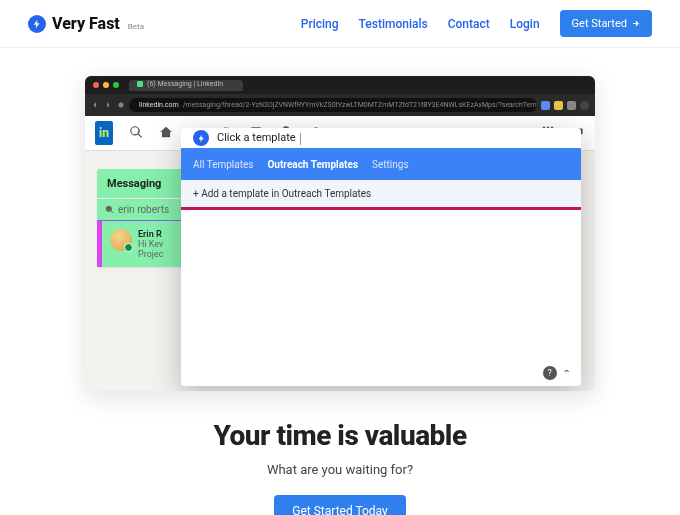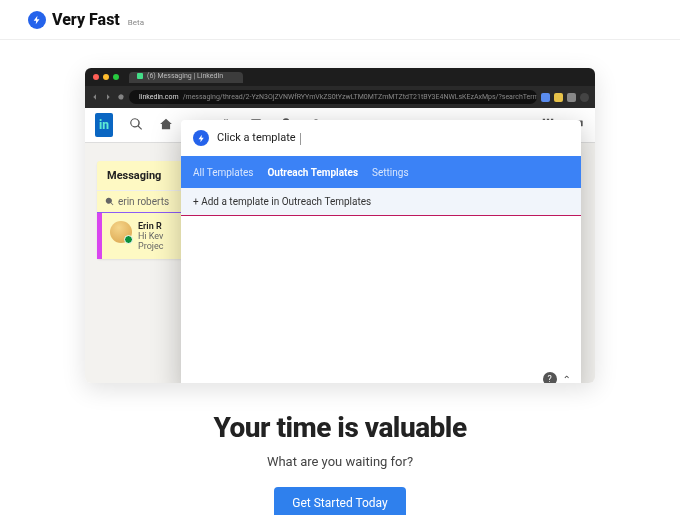--- a/index.html
+++ b/index.html
@@ -25,48 +25,48 @@
   .tab { background: #3c3c3c; color: #bbb; font-size: 7px; padding: 0 20px 3px 8px; border-radius: 4px 4px 0 0; margin-left: 6px; display:flex; align-items:center; gap:4px;}
   .tab .sq { width:6px;height:6px;background:#4d8; border-radius:1px;}
   .addrbar { background: #2a2a2a; display: flex; align-items: center; padding: 4px 6px; gap: 4px; }
   .addr-icons { display:flex; gap:5px; }
   .addr-icons .ic { width:8px;height:8px; opacity:.7; }
   .urlbox { flex: 1; background: #111; color: #bbb; font-size: 7px; padding: 3px 6px; border-radius: 10px; display:flex; align-items:center; gap:4px; overflow:hidden; white-space:nowrap;}
   .urlbox .lock { width:6px;height:6px; }
   .right-ext { display:flex; gap:4px; }
   .right-ext .ext { width:9px;height:9px; border-radius:2px; }
   .linkedin-bar { background: #fff; border-bottom: 1px solid #ddd; display: flex; align-items: center; padding: 5px 10px; gap: 16px; }
-  .li-logo { width: 18px; height: 24px; background: #0a66c2; color: #5eead4; font-weight: 800; font-size: 12px; display: flex; align-items: center; justify-content: center; border-radius: 2px; }
+  .li-logo { width: 18px; height: 24px; background: #0a66c2; color: #bef264; font-weight: 800; font-size: 12px; display: flex; align-items: center; justify-content: center; border-radius: 2px; }
   .li-icon { color: #555; opacity:.9; }
   .li-icon svg { width:14px;height:14px; fill:#444; }
   .grid-ic svg { width:14px;height:14px; }
   .linkedin-body { background: #f3f2ef; height: 240px; position: relative; padding: 18px 12px; }
-  .msg-panel { background: #fef9c3; border-radius: 3px; width: 140px; box-shadow: 0 1px 2px rgba(0,0,0,.08); }
+  .msg-panel { background: #86efac; border-radius: 3px; width: 140px; box-shadow: 0 1px 2px rgba(0,0,0,.08); }
   .msg-header { font-size: 11px; font-weight: 700; padding: 8px 10px; border-bottom: 1px solid #eee; }
   .msg-search { display:flex; align-items:center; gap:4px; padding:5px 8px; border-bottom:1px solid #8b5cf6; font-size:10px; color:#666;}
   .msg-search svg{width:9px;height:9px;fill:#666;}
   .msg-item { display:flex; gap:6px; padding:8px; border-left:5px solid #d946ef;}
   .avatar { width:22px;height:22px;border-radius:50%; background: radial-gradient(circle at 40% 30%, #f5d58a, #d9a24a); position:relative;}
   .avatar::after{content:"";position:absolute;right:-1px;bottom:-1px;width:7px;height:7px;background:#0a8f3c;border:1.5px solid #fff;border-radius:50%;}
   .msg-text{font-size:9px;}
   .msg-text .n{font-weight:600;color:#222;}
   .msg-text .p{color:#666;}
   .position-tag { position:absolute; right:14px; top:200px; font-size:9px; color:#666;}
   
   .overlay { position: absolute; top: 52px; left: 96px; width: 400px; background: #fff; border-radius: 4px; box-shadow: 0 8px 30px rgba(0,0,0,.25); overflow: hidden; }
-  .ov-head { display: flex; align-items: center; gap: 8px; padding: 10px 12px; }
+  .ov-head { display: flex; align-items: center; gap: 8px; padding: 2px 12px; }
   .ov-badge { width: 16px; height: 16px; border-radius: 50%; background: #2563eb; display: flex; align-items: center; justify-content: center; }
   .ov-badge svg { width: 9px; height: 9px; fill: #fff; }
   .ov-title { font-size: 11px; color: #222; }
   .ov-title::after { content:""; display:inline-block; width:1px; height:12px; background:#999; margin-left:4px; vertical-align:middle; animation: blink 1s infinite;}
   @keyframes blink { 50% { opacity:0; } }
   .ov-tabs { background: #3b82f6; display: flex; align-items: center; padding: 0 12px; height: 32px; }
   .ov-tab { font-size: 10px; color: rgba(255,255,255,.8); margin-right: 14px; cursor:pointer; }
   .ov-tab.active { color: #fff; font-weight: 700; }
-  .ov-row { background: #f1f5fb; font-size: 10px; color: #333; padding: 8px 12px; border-bottom:1px solid #be185d; cursor:pointer; }
+  .ov-row { background: #f1f5fb; font-size: 10px; color: #333; padding: 8px 12px; border-bottom:3px solid #be185d; cursor:pointer; }
   .ov-body { height: 150px; background:#fff; }
   .ov-foot { display:flex; justify-content:flex-end; align-items:center; gap:6px; padding:6px 10px; }
   .help-ic { width:14px;height:14px;border-radius:50%;background:#555;color:#fff;font-size:9px;display:flex;align-items:center;justify-content:center; }
   .chev { font-size:10px;color:#444; }
   
   .headline { text-align: center; padding: 28px 20px 30px; }
   .headline h1 { font-weight: 800; font-size: 28px; letter-spacing: -0.5px; }
   .headline p { font-size: 13px; color: #444; margin-top: 10px; }
   .cta { display:inline-block; margin-top: 18px; background: #2f80ed; color:#fff; font-size:12px; padding:9px 18px; border-radius:4px; cursor:pointer; }
 </style>
@@ -77,20 +77,32 @@
   <div class="brand">
     <span class="brand-badge">
       <svg viewBox="0 0 24 24">
           <path d="M13 2 4 14h6l-1 8 9-12h-6z"></path>
         </svg>
     </span>
     <span class="brand-name">Very Fast</span>
     <span class="brand-sub">Beta</span>
   </div>
   <div class="nav-spacer"></div>
+  <div class="nav-links">
+    <span class="nav-link">Pricing</span>
+    <span class="nav-link">Testimonials</span>
+    <span class="nav-link">Contact</span>
+    <span class="nav-link">Login</span>
+    <span class="btn-primary">
+      <span>Get Started</span>
+      <svg viewBox="0 0 24 24" fill="none" stroke-width="3">
+          <path d="M5 12h14M13 6l6 6-6 6"></path>
+        </svg>
+    </span>
+  </div>
 </div>
 
 <div class="hero">
   <div class="browser">
     <div class="tabstrip">
       <span class="dot r"></span>
       <span class="dot y"></span>
       <span class="dot g"></span>
       <span class="tab">
         <span class="sq"></span>

